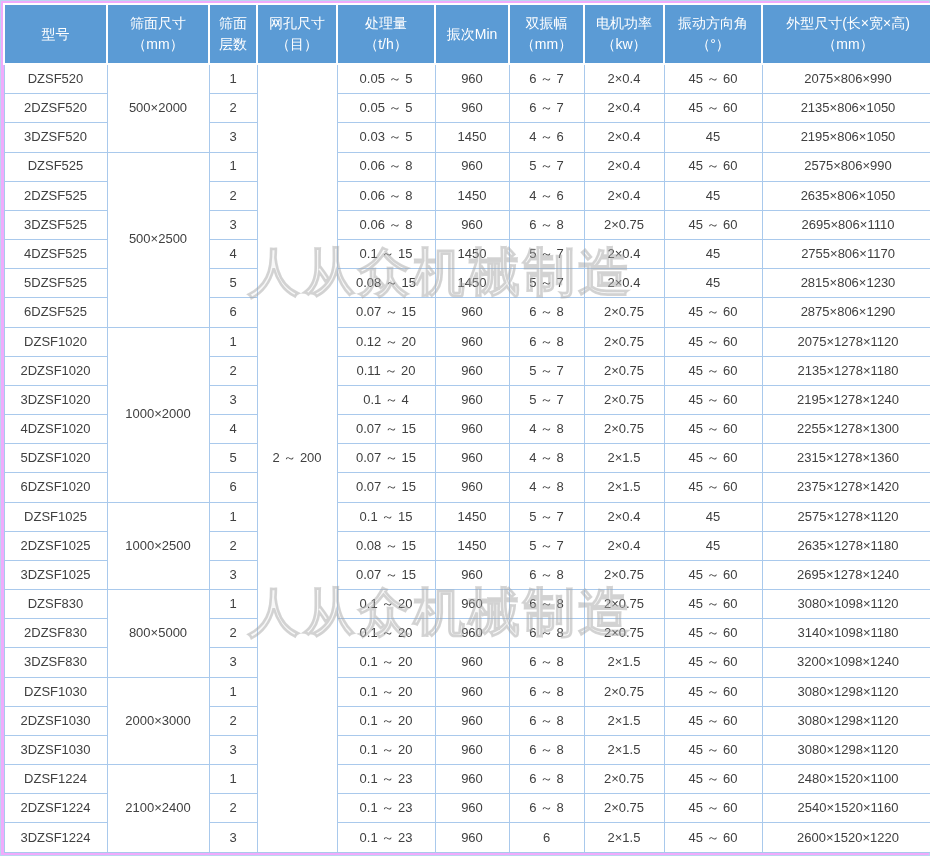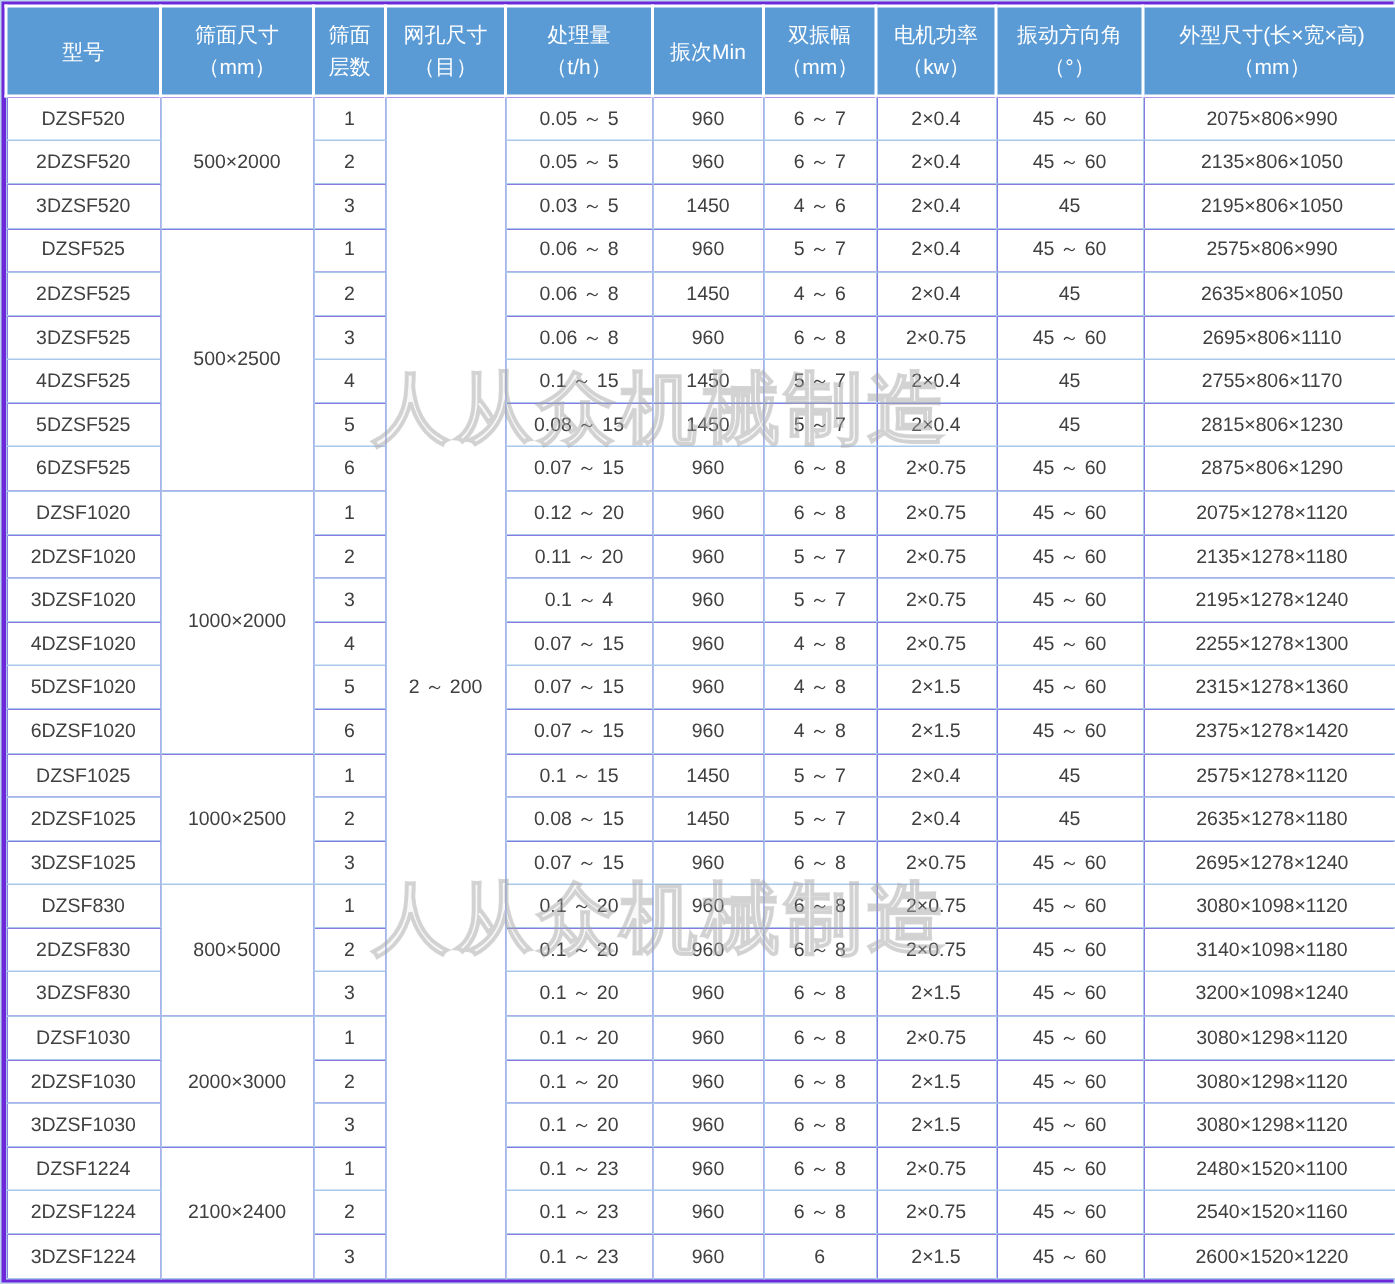--- a/index.html
+++ b/index.html
@@ -3,21 +3,21 @@
 <meta charset="utf-8">
 <style>
   html,body{margin:0;padding:0;background:#ffffff;}
   body{
     width:930px;height:856px;position:relative;overflow:hidden;
     font-family:"Liberation Sans","DejaVu Sans",sans-serif;
     -webkit-font-smoothing:antialiased;
   }
   .table-wrap{
     position:absolute;top:0;left:0;width:930px;height:856px;
-    border:1px solid #bcd6f0;background:#6d28d9;box-sizing:border-box;
+    border:1px solid #bcd6f0;background:#f0abfc;box-sizing:border-box;
     padding:2px;
   }
   table.spec{
     width:100%;height:100%;
     border-collapse:collapse;table-layout:fixed;
   }
   thead th{
     background:#5b9bd5;color:#ffffff;
     font-size:14px;font-weight:normal;
     border:2px solid #ffffff;

